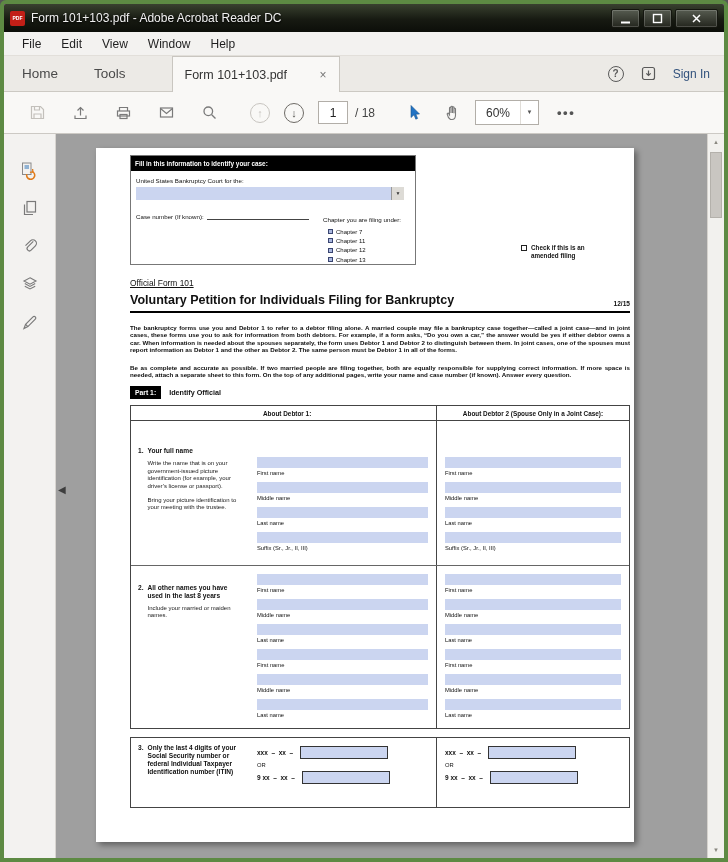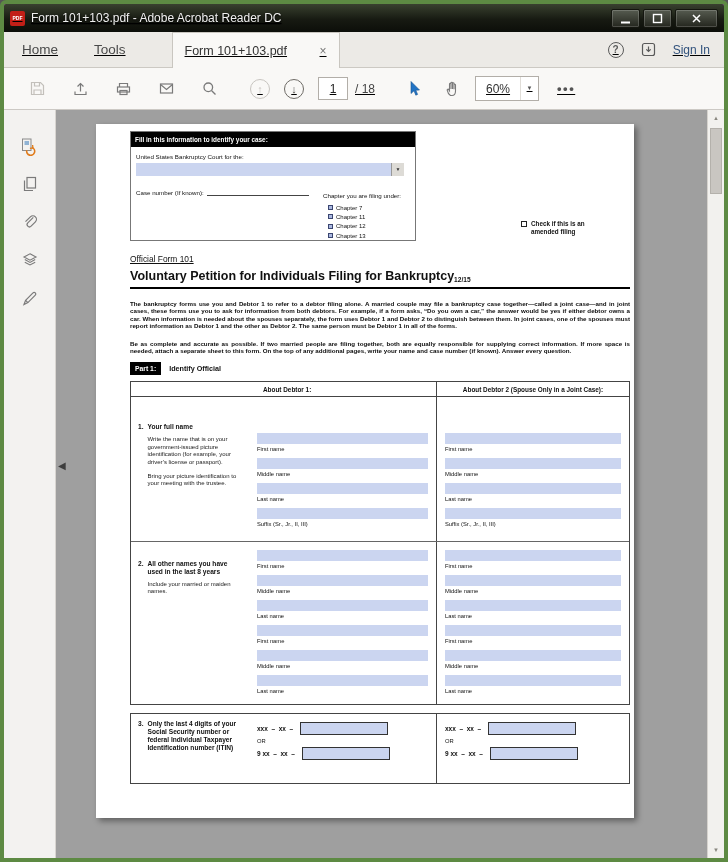--- a/index.html
+++ b/index.html
@@ -1,17 +1,17 @@
 <!DOCTYPE html>
 <html><head>
 <meta charset="utf-8">
 <style>
   * { margin:0; padding:0; box-sizing:border-box; }
   html,body { width:728px; height:862px; font-family:"Liberation Sans", sans-serif; background:#555; }
-  .window { width:728px; height:862px; border:4px solid #5d8a43; border-radius:6px 6px 0 0; display:flex; flex-direction:column; background:#d946ef; overflow:hidden;text-decoration:underline; }
+  .window { width:728px; height:862px; border:4px solid #5d8a43; border-radius:6px 6px 0 0; display:flex; flex-direction:column; background:#d946ef; overflow:hidden; }
 
   
   .titlebar { height:28px; flex:none; background:linear-gradient(180deg,#39412f 0%,#171a12 55%,#0c0e09 100%); display:flex; align-items:center; padding:0 6px; }
   .pdficon { width:15px; height:15px; background:#c21f17; border-radius:2px; color:#fff; font-size:5px; font-weight:bold; display:flex; align-items:center; justify-content:center; margin-right:6px; }
   .wtitle { color:#f0f0f0; font-size:12px; text-shadow:0 1px 2px #000; flex:1; white-space:nowrap; overflow:hidden; }
   .winbtn { width:29px; height:19px; border:1px solid #14160f; border-radius:2px; background:linear-gradient(180deg,#565b50,#24261e); margin-left:3px; display:flex; align-items:center; justify-content:center; box-shadow:inset 0 0 0 1px rgba(255,255,255,0.18); }
   .winbtn.close { width:43px; }
 
   
   .menubar { height:24px; flex:none; background:#f3f2f0; display:flex; align-items:center; padding-left:8px; border-bottom:1px solid #e2dfda; }
@@ -65,21 +65,21 @@
   .case-line { display:inline-block; width:102px; border-bottom:1px solid #444; height:8px; margin-left:3px; }
   .chapter-label { position:absolute; left:192px; top:60px; font-size:6.2px; }
   .chapters { position:absolute; left:197px; top:71px; }
   .chk-row { display:flex; align-items:center; gap:3px; height:9.3px; font-size:6px; }
   .chk { width:5px; height:5px; background:#aab8e0; border:1px solid #3a4570; flex:none; }
 
   .amended { position:absolute; left:425px; top:96px; width:112px; display:flex; gap:4px; font-size:6.3px; font-weight:600; line-height:1.25; }
   .ambox { width:6px; height:6px; border:1px solid #222; background:#fff; flex:none; margin-top:1px; }
 
   .official { position:absolute; left:34px; top:130px; font-size:8.4px; text-decoration:underline; }
-  .title-row { position:absolute; left:34px; top:145px; width:500px; border-bottom:2.2px solid #000; padding-bottom:4px; display:flex; align-items:flex-end; }
+  .title-row { position:absolute; left:34px; top:145px; width:500px; border-bottom:2.2px solid #000; padding-bottom:4px; display:flex; justify-content:space-between; align-items:flex-end; }
   .form-title { font-size:12.5px; font-weight:bold; }
   .revision { font-size:6.6px; font-weight:bold; }
 
   .intro { position:absolute; left:34px; width:500px; font-size:6.2px; font-weight:700; line-height:1.2; text-align:justify; color:#0c0c0c; }
   .intro1 { top:176px; } .intro2 { top:216px; }
 
   .part1 { position:absolute; left:34px; top:237px; width:500px; height:15px; display:flex; align-items:center; }
   .part1-label { background:#000; color:#fff; font-weight:bold; font-size:6.8px; padding:3px 5px; }
   .part1-title { font-weight:bold; font-size:7.2px; margin-left:8px; }
 
@@ -129,20 +129,27 @@
           <rect x="3.5" y="3.5" width="8" height="8" fill="none" stroke="#fff" stroke-width="1.4"></rect>
         </svg>
     </div>
     <div class="winbtn close">
       <svg class="ico" width="15" height="15" viewBox="0 0 15 15">
           <path d="M4 4 L11 11 M11 4 L4 11" stroke="#fff" stroke-width="1.5"></path>
         </svg>
     </div>
   </div>
 
+  <div class="menubar">
+    <span class="menuitem">File</span>
+    <span class="menuitem">Edit</span>
+    <span class="menuitem">View</span>
+    <span class="menuitem">Window</span>
+    <span class="menuitem">Help</span>
+  </div>
 
   <div class="tabbar">
     <span class="apptab">Home</span>
     <span class="apptab">Tools</span>
     <div class="doctab">
       <span>Form 101+103.pdf</span>
       <span class="x">×</span>
     </div>
     <div class="tab-right">
       <div class="helpcircle">

